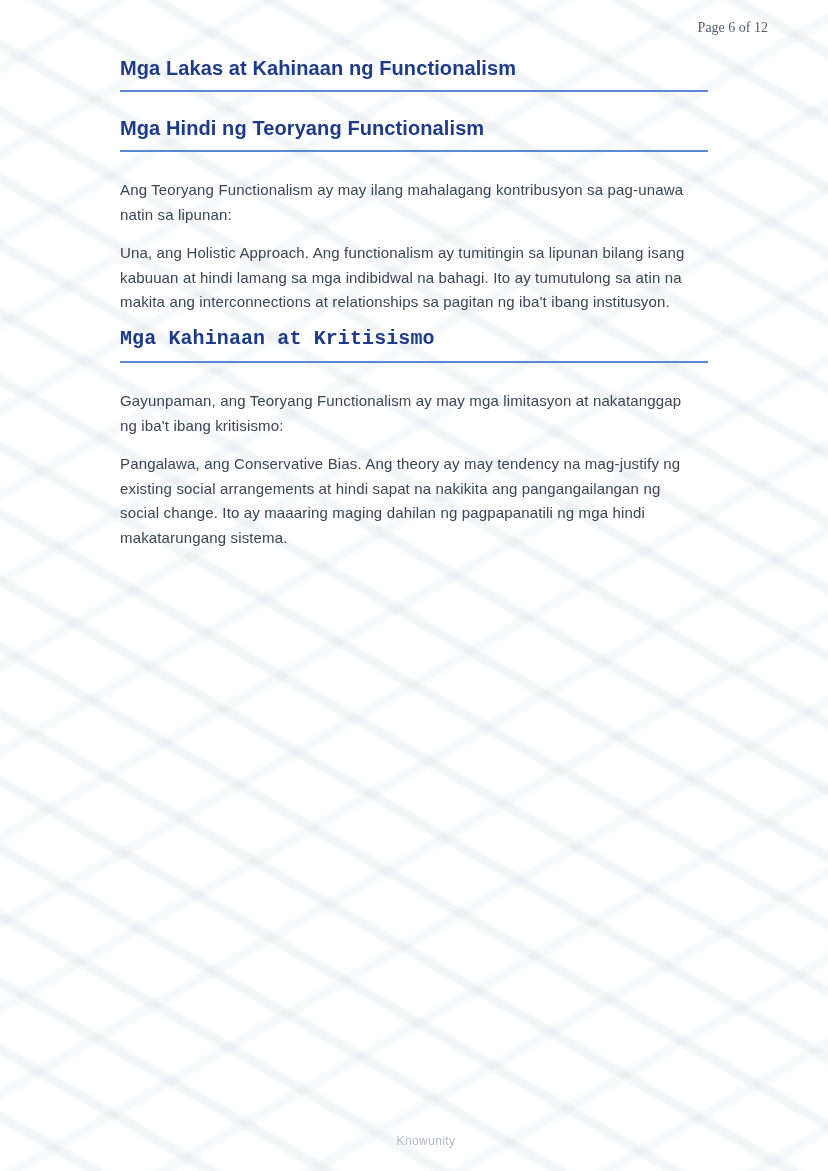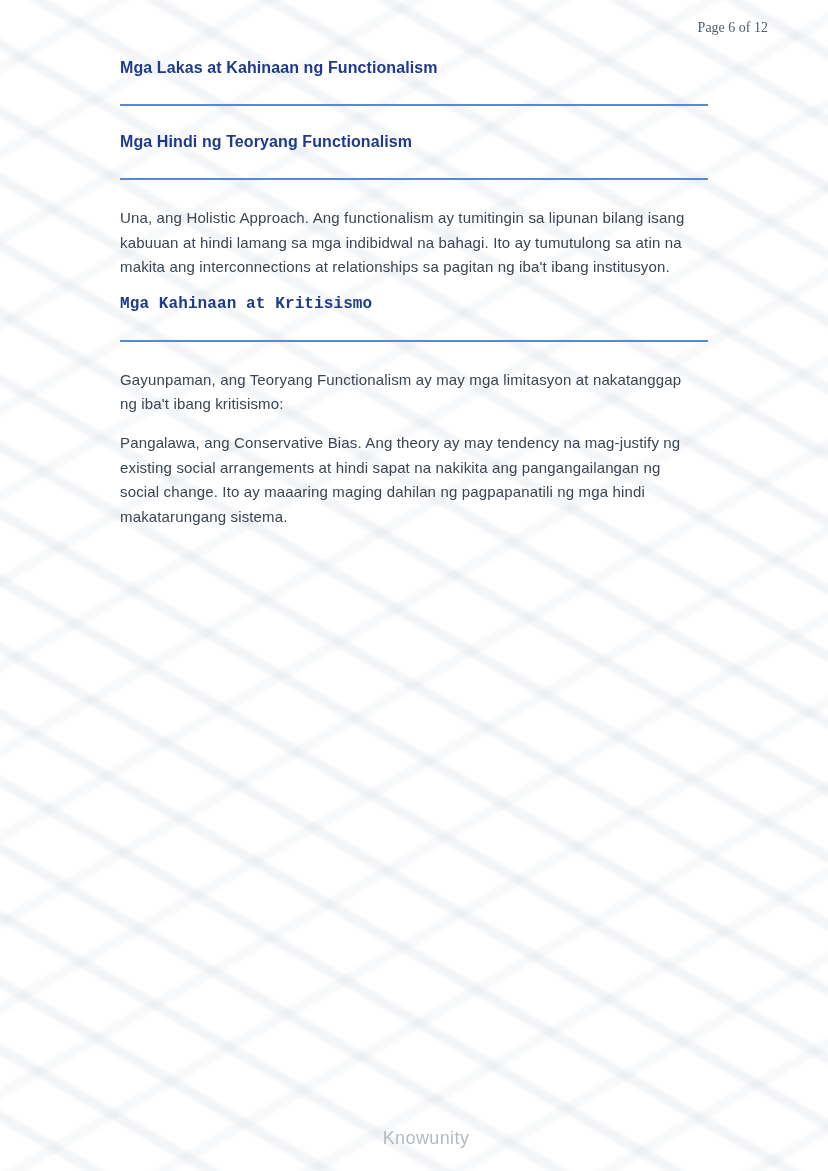--- a/index.html
+++ b/index.html
@@ -36,23 +36,23 @@
   }
   .content {
     position: absolute;
     top: 0;
     left: 120px;
     width: 588px;
     padding-top: 58px;
   }
   .section-heading {
     margin: 0 0 26px 0;
-    padding-bottom: 26px;
+    padding-bottom: 12px;
     border-bottom: 2px solid #5b87d7;
-    font-size: 16px;
+    font-size: 20px;
     font-weight: 700;
     line-height: 20px;
     letter-spacing: 0.1px;
     color: #1e3a8a;
   }
   .section-heading.sub-follow {
     margin-top: 8px;
     font-family: Liberation Mono, monospace;
   }
   .content p {
@@ -64,39 +64,40 @@
     color: #3b4553;
   }
   .footer {
     position: absolute;
     left: 0;
     right: 0;
     bottom: 22px;
     text-align: center;
   }
   .brand {
-    font-size: 18px;
+    font-size: 12px;
     letter-spacing: 0.4px;
     color: #b4bac1;
     margin-left: 24px;
   }
 </style>
 </head>
 <body>
 
 <div class="page">
 
   <div class="page-number">Page 6 of 12</div>
 
   <main class="content">
 
     <h1 class="section-heading">Mga Lakas at Kahinaan ng Functionalism</h1>
 
     <h2 class="section-heading">Mga Hindi ng Teoryang Functionalism</h2>
 
+    <p>Ang Teoryang Functionalism ay may ilang mahalagang kontribusyon sa pag-unawa natin sa lipunan:</p>
 
     <p>Una, ang Holistic Approach. Ang functionalism ay tumitingin sa lipunan bilang isang kabuuan at hindi lamang sa mga indibidwal na bahagi. Ito ay tumutulong sa atin na makita ang interconnections at relationships sa pagitan ng iba't ibang institusyon.</p>
 
 
 
     <h2 class="section-heading sub-follow">Mga Kahinaan at Kritisismo</h2>
 
     <p>Gayunpaman, ang Teoryang Functionalism ay may mga limitasyon at nakatanggap ng iba't ibang kritisismo:</p>
 
 

